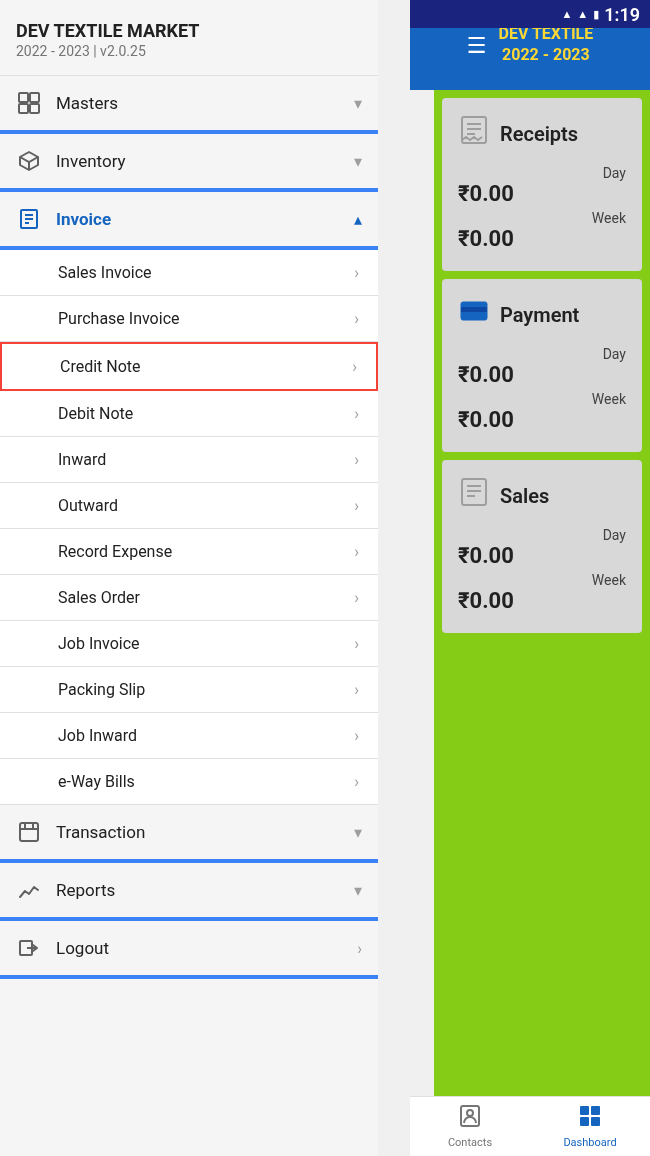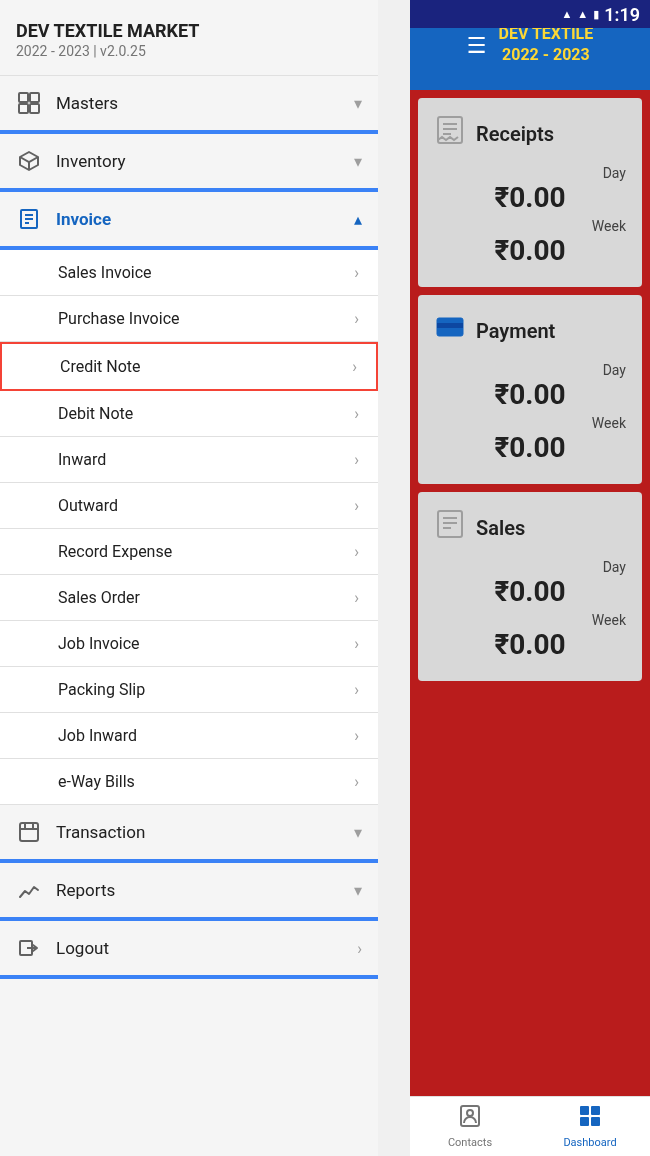--- a/index.html
+++ b/index.html
@@ -152,23 +152,23 @@
     }
     .sub-arrow {
       color: #9e9e9e;
       font-size: 16px;
     }
 
     
     .content-panel {
       position: absolute;
       top: 90px; right: 0;
-      width: 240px;
+      width: 216px;
       height: calc(1156px - 90px - 60px);
-      background: #b91c1c;
+      background: #84cc16;
       overflow-y: auto;
     }
 
     .card {
       background: #d8d8d8;
       margin: 8px;
       border-radius: 4px;
       padding: 16px;
     }
     .card-header {
@@ -188,24 +188,24 @@
     }
     .card-row {
       margin: 4px 0;
     }
     .card-row-label {
       font-size: 14px;
       color: #424242;
       text-align: right;
     }
     .card-row-value {
-      font-size: 28px;
+      font-size: 22px;
       font-weight: 700;
       color: #212121;
-      text-align: center;
+      text-align: left;
     }
 
     
     .bottom-nav {
       position: absolute;
       bottom: 0; right: 0;
       width: 240px;
       height: 60px;
       background: white;
       display: flex;

